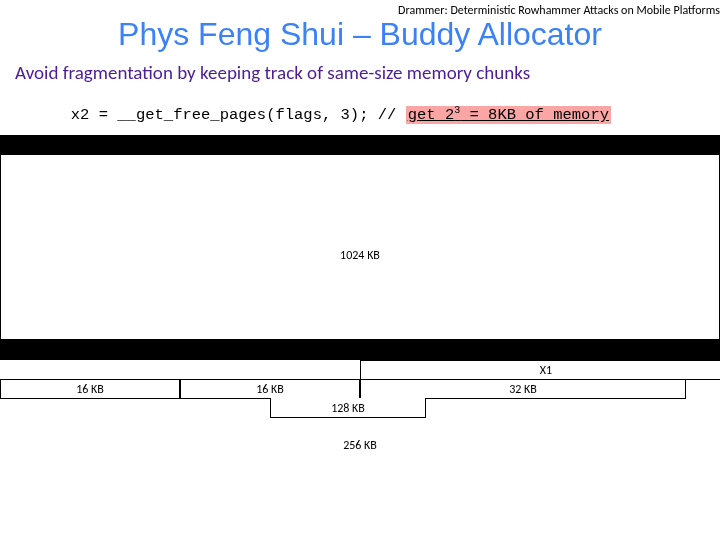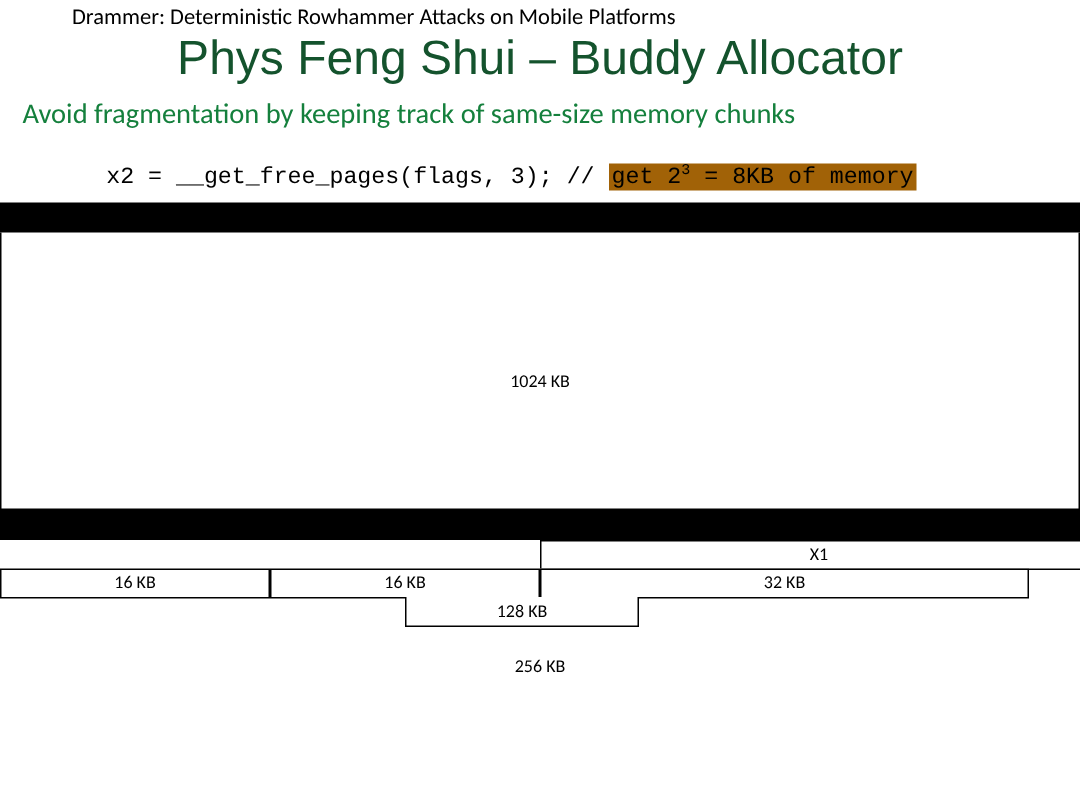--- a/index.html
+++ b/index.html
@@ -1,24 +1,24 @@
 <!DOCTYPE html>
 <html><head>
 <meta charset="utf-8">
 <style>
   * { box-sizing: border-box; margin: 0; padding: 0; }
   html, body { width: 720px; height: 540px; font-family: "Segoe UI", "Calibri", Arial, sans-serif; background: #fff; overflow: hidden; }
   .slide { position: relative; width: 720px; height: 540px; }
-  .header-small { text-align: left; font-size: 15px; color: #000; padding-top: 3px; padding-left: 48px; }
-  .title { text-align: center; font-size: 32px; color: #14532d; font-weight: 400; line-height: 1.1; padding: 0 20px 6px 20px; font-family: "Segoe UI Light", "Calibri Light", "Segoe UI", Arial, sans-serif; }
-  .body-txt { font-size: 19px; color: #15803d; padding: 4px 17px 0 15px; line-height: 1.2; }
+  .header-small { text-align: right; font-size: 12px; color: #000; padding-top: 3px; }
+  .title { text-align: center; font-size: 32px; color: #3b82f6; font-weight: 400; line-height: 1.1; padding: 0 20px 6px 20px; font-family: "Segoe UI Light", "Calibri Light", "Segoe UI", Arial, sans-serif; }
+  .body-txt { font-size: 19px; color: #4c1d95; padding: 4px 17px 0 15px; line-height: 1.2; }
   .overlap { position: relative; height: 28px; margin: 0 15px; }
   .overlap .buddies { position: absolute; left: 0; top: 0; font-size: 19px; font-style: italic; }
   .overlap .code { position: absolute; left: 0; top: 2px; font-family: "Courier New", monospace; font-size: 15.5px; white-space: pre; }
-  .overlap .hl { background: #a16207; font-family: "Courier New", monospace; font-size: 15.5px; white-space: pre; padding: 0 2px; }
+  .overlap .hl { background: #fca5a5; font-family: "Courier New", monospace; font-size: 15.5px; white-space: pre; padding: 0 2px; text-decoration: underline; }
   .overlap sup { font-size: 10px; vertical-align: super; }
   .diagram { position: absolute; left: 0; top: 135px; width: 720px; }
   .bar { position: absolute; border: 1px solid #000; background: #fff; text-align: left; font-size: 12px; line-height: 1; display: flex; align-items: center; justify-content: center; height: 20px; }
   .darkzone { position: absolute; background: #000; }
 </style>
 </head>
 <body>
 
 <div class="slide">
 

